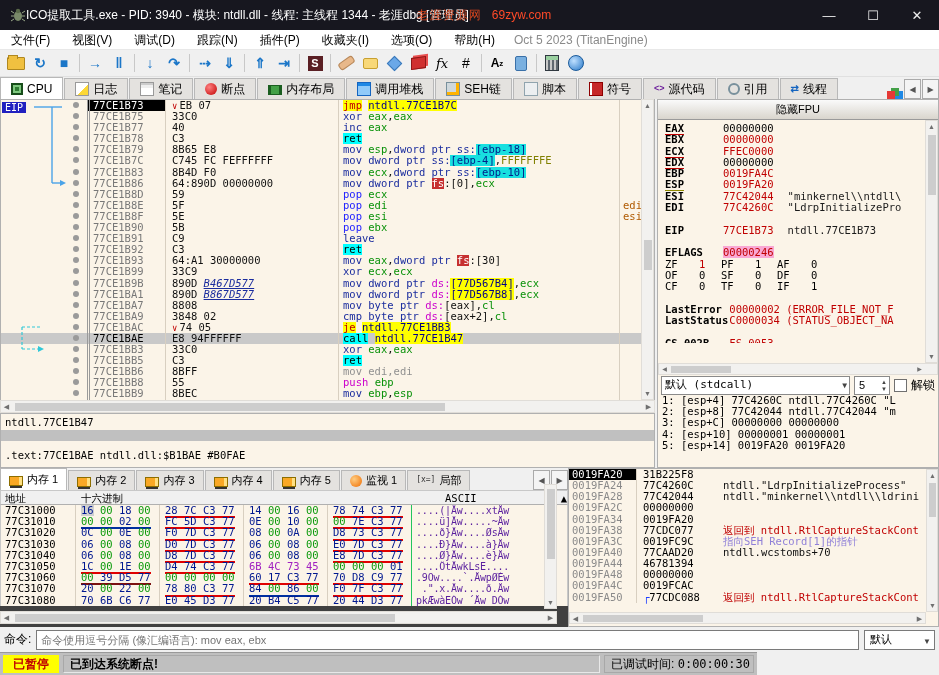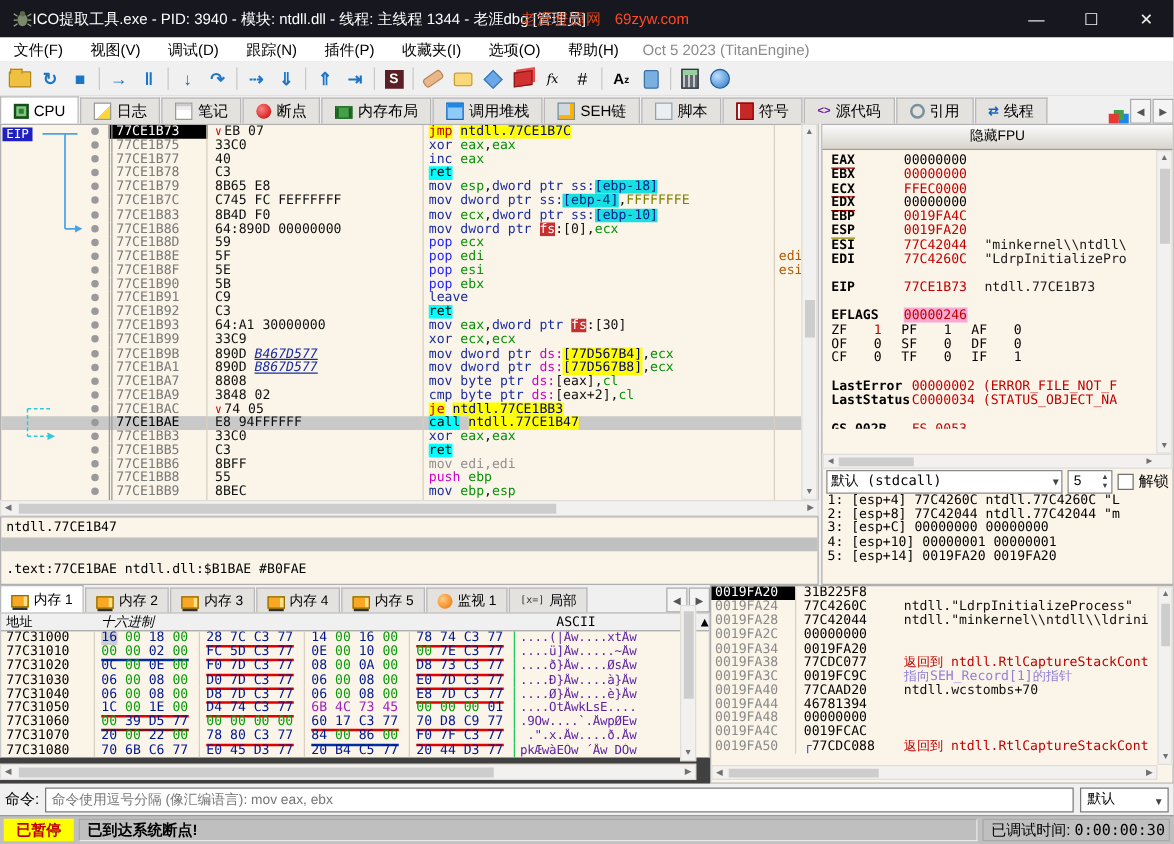--- a/index.html
+++ b/index.html
@@ -23,21 +23,21 @@
   .tbtn{width:24px;height:22px;display:flex;align-items:center;justify-content:center;font-size:14px;}
   .tsep{width:1px;height:18px;background:#c8c8c8;margin:0 3px;}
   .blu{color:#1b76c8;font-weight:bold;}
   .fold{width:16px;height:11px;background:#f0c040;border:1px solid #b08820;border-radius:1px;position:relative;}
   .fold:before{content:"";position:absolute;left:0;top:-3px;width:8px;height:3px;background:#f0c040;border:1px solid #b08820;border-bottom:none;}
   .sbadge{width:15px;height:15px;background:#5a1f24;color:#fff;font-size:11px;font-weight:bold;text-align:center;line-height:15px;}
   .bandaid{width:15px;height:6px;background:#e8b88a;border:1px solid #b8885a;border-radius:3px;transform:rotate(-35deg);}
   .bubble{width:13px;height:9px;background:#f8d878;border:1px solid #c8a030;border-radius:2px;}
   .tag{width:9px;height:9px;background:#6aa8e8;border:1px solid #3a78b8;transform:rotate(45deg);}
   .redstack{width:13px;height:10px;background:#d03030;border:1px solid #901818;transform:skewY(-8deg);box-shadow:2px -2px 0 #e85050;}
-  .fx{font-family:"DejaVu Serif",serif;font-style:italic;font-size:10px;}
+  .fx{font-family:"DejaVu Serif",serif;font-style:italic;font-size:13px;}
   .az{font-size:12px;font-weight:bold;} .az sub{font-size:8px;}
   .device{width:10px;height:13px;background:#7ab0e0;border:1px solid #3a70a8;border-radius:2px;}
   .calc{width:12px;height:14px;background:#606870;border:1px solid #303840;
         background-image:linear-gradient(#9ad0a0 0 4px,transparent 4px),repeating-linear-gradient(90deg,#c8c8c8 0 2px,transparent 2px 4px);}
   .globe{width:14px;height:14px;border-radius:50%;background:radial-gradient(circle at 35% 35%,#bfe0ff,#2878c8);border:1px solid #1a5a9a;}
   
   #tabbar{position:absolute;left:0;top:77px;width:939px;height:22px;background:#f0f0f0;display:flex;align-items:flex-end;}
   .tab{display:flex;align-items:center;gap:4px;height:21px;padding:0 10px;border:1px solid #b8b8b8;border-bottom:none;background:#e4e2df;margin-right:1px;font-size:12px;box-sizing:border-box;}
   .tab.active{background:#fff;height:22px;font-weight:normal;}
   .ticon{width:12px;height:12px;display:inline-block;flex:none;}
@@ -150,21 +150,21 @@
   .c-k{color:#101010;} .c-r{color:#c00000;} .c-l{color:#9080d8;}
   .frk{color:#2040ff;}
   #stack-vscroll{left:926px;top:469px;width:12px;height:143px;}
   #stack-hscroll{left:569px;top:612px;width:357px;height:12px;}
   
   #cmdbar{position:absolute;left:0;top:627px;width:939px;height:25px;background:#f0f0f0;display:flex;align-items:center;padding:0 4px;box-sizing:border-box;gap:5px;}
   #cmd-input{flex:1;height:18px;border:1px solid #7a7a7a;background:#fff;font-size:11px;color:#909090;padding:0 4px;font-family:"Liberation Sans",sans-serif;}
   #cmd-combo{width:64px;height:18px;background:#fff;border:1px solid #7a7a7a;line-height:17px;padding-left:5px;position:relative;font-size:11px;}
   #cmd-combo .ca{position:absolute;right:3px;top:2px;font-size:8px;color:#444;}
   
-  #statusbar{position:absolute;left:0;top:652px;width:939px;height:23px;background:#bfbfbf;border-top:1px solid #999;display:flex;align-items:center;box-sizing:border-box;padding:0 3px;gap:4px;}
+  #statusbar{position:absolute;left:0;top:652px;width:757px;height:23px;background:#bfbfbf;border-top:1px solid #999;display:flex;align-items:center;box-sizing:border-box;padding:0 3px;gap:4px;}
   #status-paused{background:#ffff00;color:#c00000;font-weight:bold;padding:1px 10px;height:16px;line-height:16px;}
   #status-msg{flex:1;height:16px;line-height:16px;border:1px solid #a8a8a8;border-right-color:#e8e8e8;border-bottom-color:#e8e8e8;padding-left:6px;font-weight:bold;}
   #status-time{width:142px;height:16px;line-height:16px;border:1px solid #a8a8a8;padding-left:6px;}
 </style>
 </head>
 <body>
 
 <div id="app">
 
   <div id="titlebar">
@@ -451,21 +451,21 @@
           <div class="tab">
             <span class="ticon ic-loc">[x=]</span>
             <span>局部</span>
           </div>
         </span>
       <span class="tnav">◀</span>
       <span class="tnav">▶</span>
     </div>
     <div id="dumphdr" class="mono">
       <span style="width:70px;padding-left:4px;">地址</span>
-      <span style="width:312px;padding-left:6px;font-style:italic;">十六进制</span>
+      <span style="width:312px;padding-left:6px;">十六进制</span>
       <span style="padding-left:52px;">ASCII</span>
       <span class="arr" style="position:static;margin-left:auto;">▲</span>
     </div>
     <div id="dumpbody" class="mono">
         <div class="mrow"><span class="maddr">77C31000</span><span class="mgrp"><span class="inner"><span class="h1 b-sel">16</span> <span class="h0">00</span> <span class="h1">18</span> <span class="h0">00</span></span></span><span class="mgrp bl u-r"><span class="inner"><span class="h1">28</span> <span class="h1">7C</span> <span class="h1">C3</span> <span class="h1">77</span></span></span><span class="mgrp bl"><span class="inner"><span class="h1">14</span> <span class="h0">00</span> <span class="h1">16</span> <span class="h0">00</span></span></span><span class="mgrp bl u-r"><span class="inner"><span class="h1">78</span> <span class="h1">74</span> <span class="h1">C3</span> <span class="h1">77</span></span></span><span class="mascii">....(|Åw....xtÅw</span></div>
         <div class="mrow"><span class="maddr">77C31010</span><span class="mgrp u-b"><span class="inner"><span class="h0">00</span> <span class="h0">00</span> <span class="h1">02</span> <span class="h0">00</span></span></span><span class="mgrp bl u-r"><span class="inner"><span class="h1">FC</span> <span class="h1">5D</span> <span class="h1">C3</span> <span class="h1">77</span></span></span><span class="mgrp bl"><span class="inner"><span class="h1">0E</span> <span class="h0">00</span> <span class="h1">10</span> <span class="h0">00</span></span></span><span class="mgrp bl u-r"><span class="inner"><span class="h0">00</span> <span class="h1">7E</span> <span class="h1">C3</span> <span class="h1">77</span></span></span><span class="mascii">....ü]Åw.....~Åw</span></div>
         <div class="mrow"><span class="maddr">77C31020</span><span class="mgrp"><span class="inner"><span class="h1">0C</span> <span class="h0">00</span> <span class="h1">0E</span> <span class="h0">00</span></span></span><span class="mgrp bl u-r"><span class="inner"><span class="h1">F0</span> <span class="h1">7D</span> <span class="h1">C3</span> <span class="h1">77</span></span></span><span class="mgrp bl"><span class="inner"><span class="h1">08</span> <span class="h0">00</span> <span class="h1">0A</span> <span class="h0">00</span></span></span><span class="mgrp bl u-r"><span class="inner"><span class="h1">D8</span> <span class="h1">73</span> <span class="h1">C3</span> <span class="h1">77</span></span></span><span class="mascii">....ð}Åw....ØsÅw</span></div>
         <div class="mrow"><span class="maddr">77C31030</span><span class="mgrp"><span class="inner"><span class="h1">06</span> <span class="h0">00</span> <span class="h1">08</span> <span class="h0">00</span></span></span><span class="mgrp bl u-r"><span class="inner"><span class="h1">D0</span> <span class="h1">7D</span> <span class="h1">C3</span> <span class="h1">77</span></span></span><span class="mgrp bl"><span class="inner"><span class="h1">06</span> <span class="h0">00</span> <span class="h1">08</span> <span class="h0">00</span></span></span><span class="mgrp bl u-r"><span class="inner"><span class="h1">E0</span> <span class="h1">7D</span> <span class="h1">C3</span> <span class="h1">77</span></span></span><span class="mascii">....Ð}Åw....à}Åw</span></div>
         <div class="mrow"><span class="maddr">77C31040</span><span class="mgrp"><span class="inner"><span class="h1">06</span> <span class="h0">00</span> <span class="h1">08</span> <span class="h0">00</span></span></span><span class="mgrp bl u-r"><span class="inner"><span class="h1">D8</span> <span class="h1">7D</span> <span class="h1">C3</span> <span class="h1">77</span></span></span><span class="mgrp bl"><span class="inner"><span class="h1">06</span> <span class="h0">00</span> <span class="h1">08</span> <span class="h0">00</span></span></span><span class="mgrp bl u-r"><span class="inner"><span class="h1">E8</span> <span class="h1">7D</span> <span class="h1">C3</span> <span class="h1">77</span></span></span><span class="mascii">....Ø}Åw....è}Åw</span></div>
         <div class="mrow"><span class="maddr">77C31050</span><span class="mgrp u-r"><span class="inner"><span class="h1">1C</span> <span class="h0">00</span> <span class="h1">1E</span> <span class="h0">00</span></span></span><span class="mgrp bl u-r"><span class="inner"><span class="h1">D4</span> <span class="h1">74</span> <span class="h1">C3</span> <span class="h1">77</span></span></span><span class="mgrp bl"><span class="inner"><span class="hp">6B</span> <span class="hp">4C</span> <span class="hp">73</span> <span class="hp">45</span></span></span><span class="mgrp bl"><span class="inner"><span class="h0">00</span> <span class="h0">00</span> <span class="h0">00</span> <span class="h1">01</span></span></span><span class="mascii">....ÔtÅwkLsE....</span></div>

